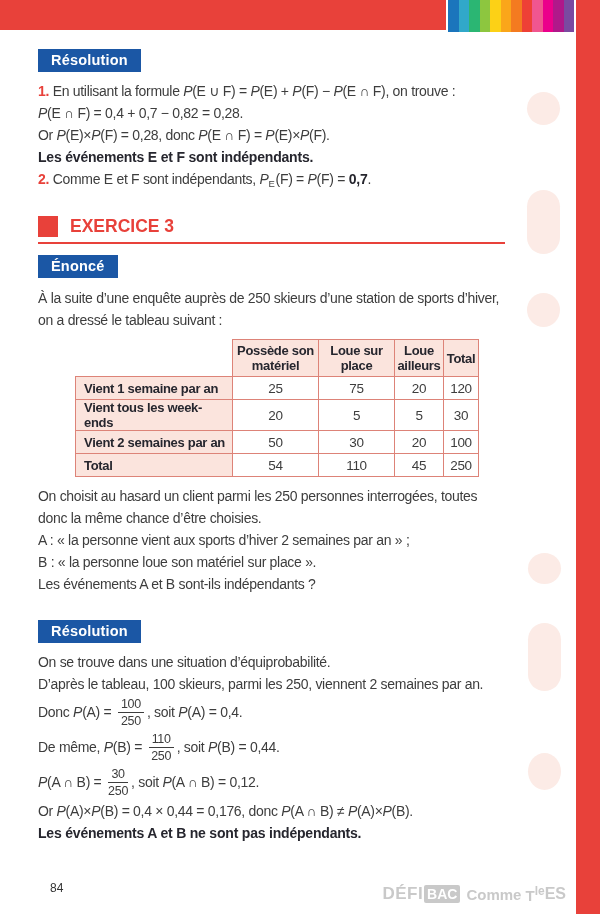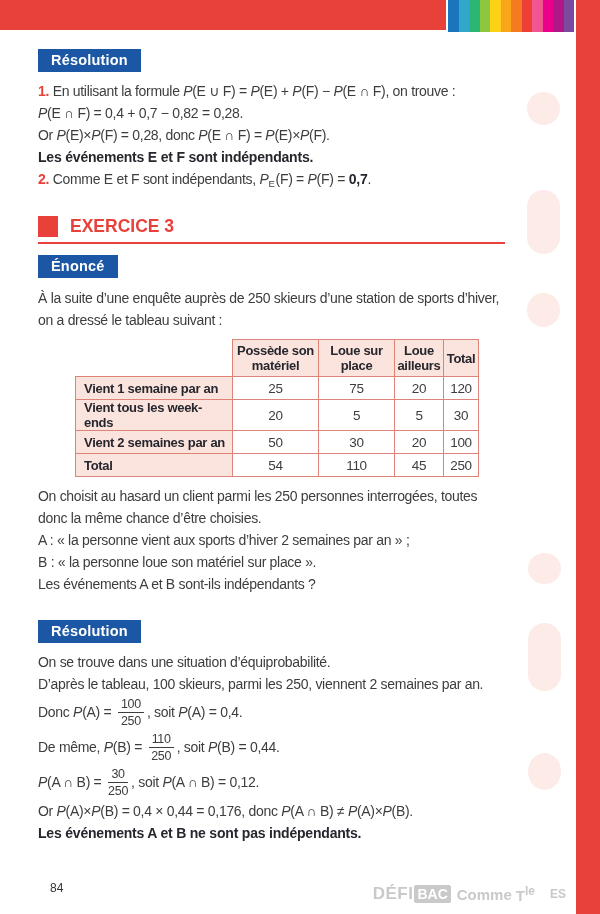--- a/index.html
+++ b/index.html
@@ -74,21 +74,21 @@
   }
   td.val{text-align:center;font-size:13.5px;background:#fff;}
   
   .pagenum{position:absolute;left:50px;top:881px;font-size:12px;color:#333;letter-spacing:0;}
   .logo{position:absolute;right:34px;top:884px;display:flex;align-items:center;color:var(--logo-gray);font-weight:bold;letter-spacing:0;}
   .logo .defi{font-size:17px;letter-spacing:0.5px;}
   .logo .bac{background:var(--logo-gray);color:#fff;font-size:14px;padding:1px 3px;border-radius:2px;margin-left:1px;}
   .logo .subject{font-size:15px;margin-left:6px;}
   .logo .grade{font-size:15px;margin-left:4px;}
   .logo sup{font-size:12px;}
-  .logo .series{font-size:12px;margin-left:15px;}
+  .logo .series{font-size:16px;margin-left:0;}
 </style>
 </head>
 <body>
 
 <div class="topbar"></div>
 <div class="stripes">
     <div class="stripe" style="background: rgb(27, 117, 188);"></div>
     <div class="stripe" style="background: rgb(49, 168, 201);"></div>
     <div class="stripe" style="background: rgb(43, 182, 115);"></div>
     <div class="stripe" style="background: rgb(141, 198, 63);"></div>

